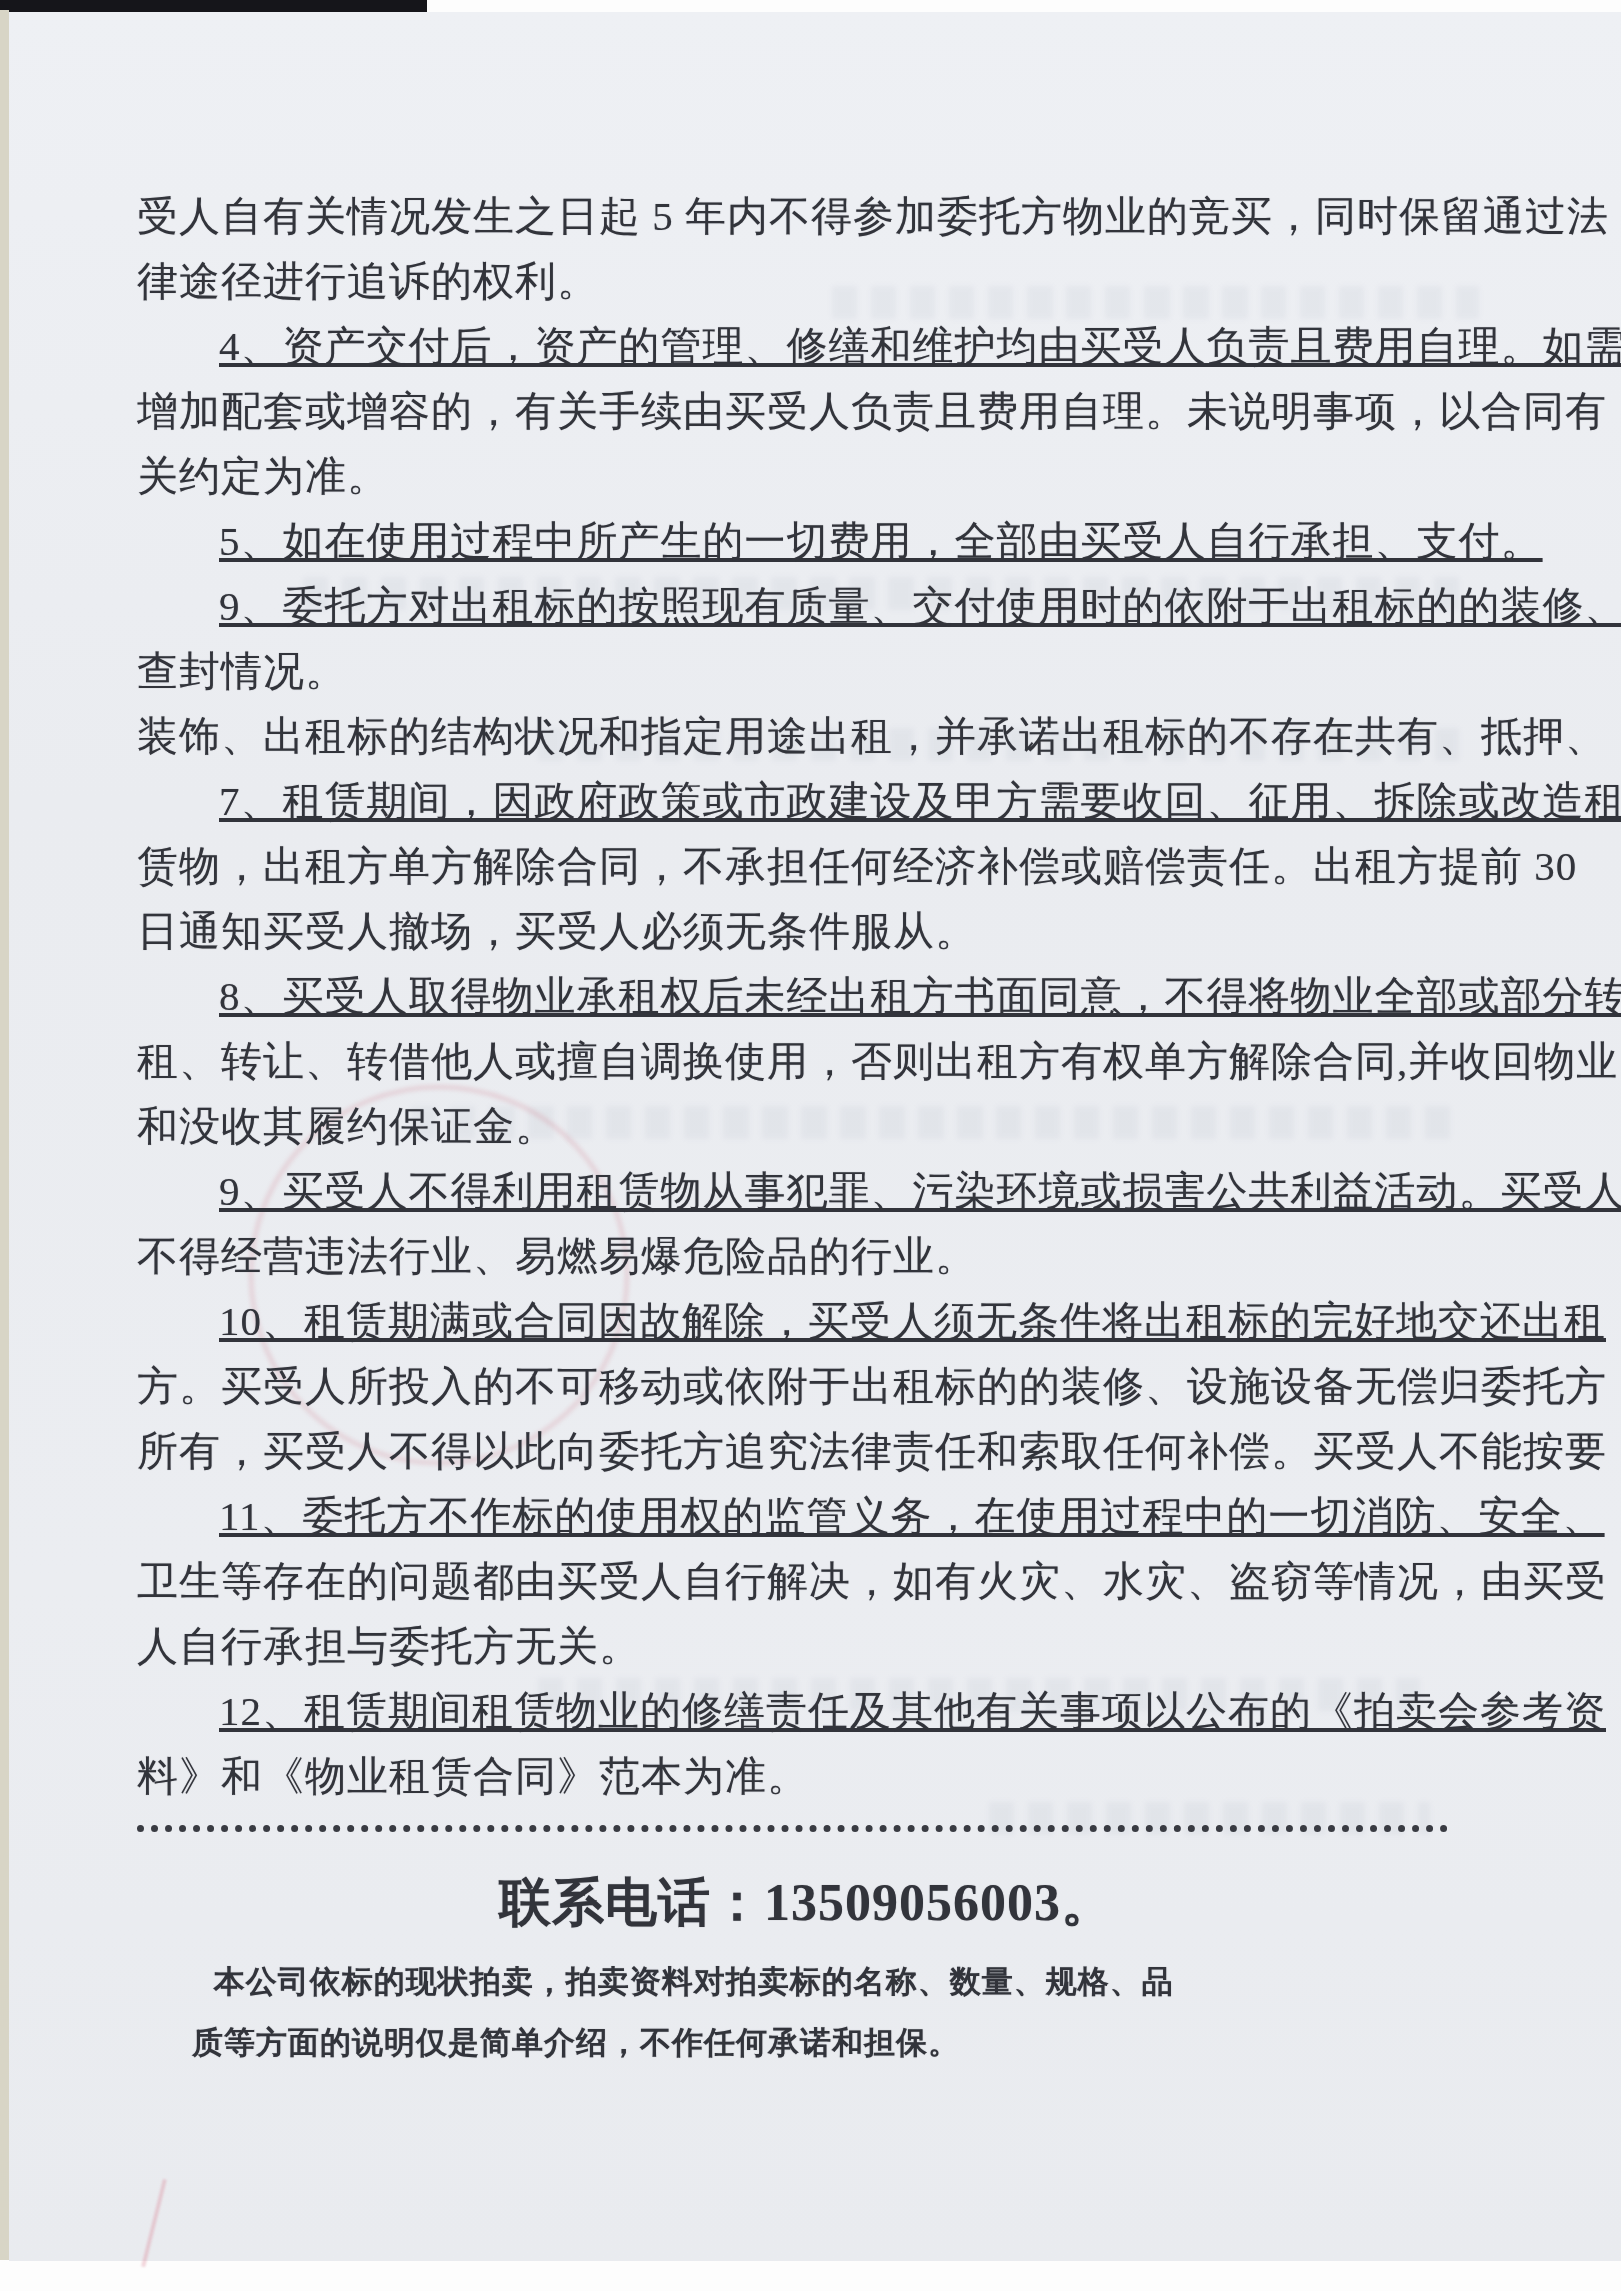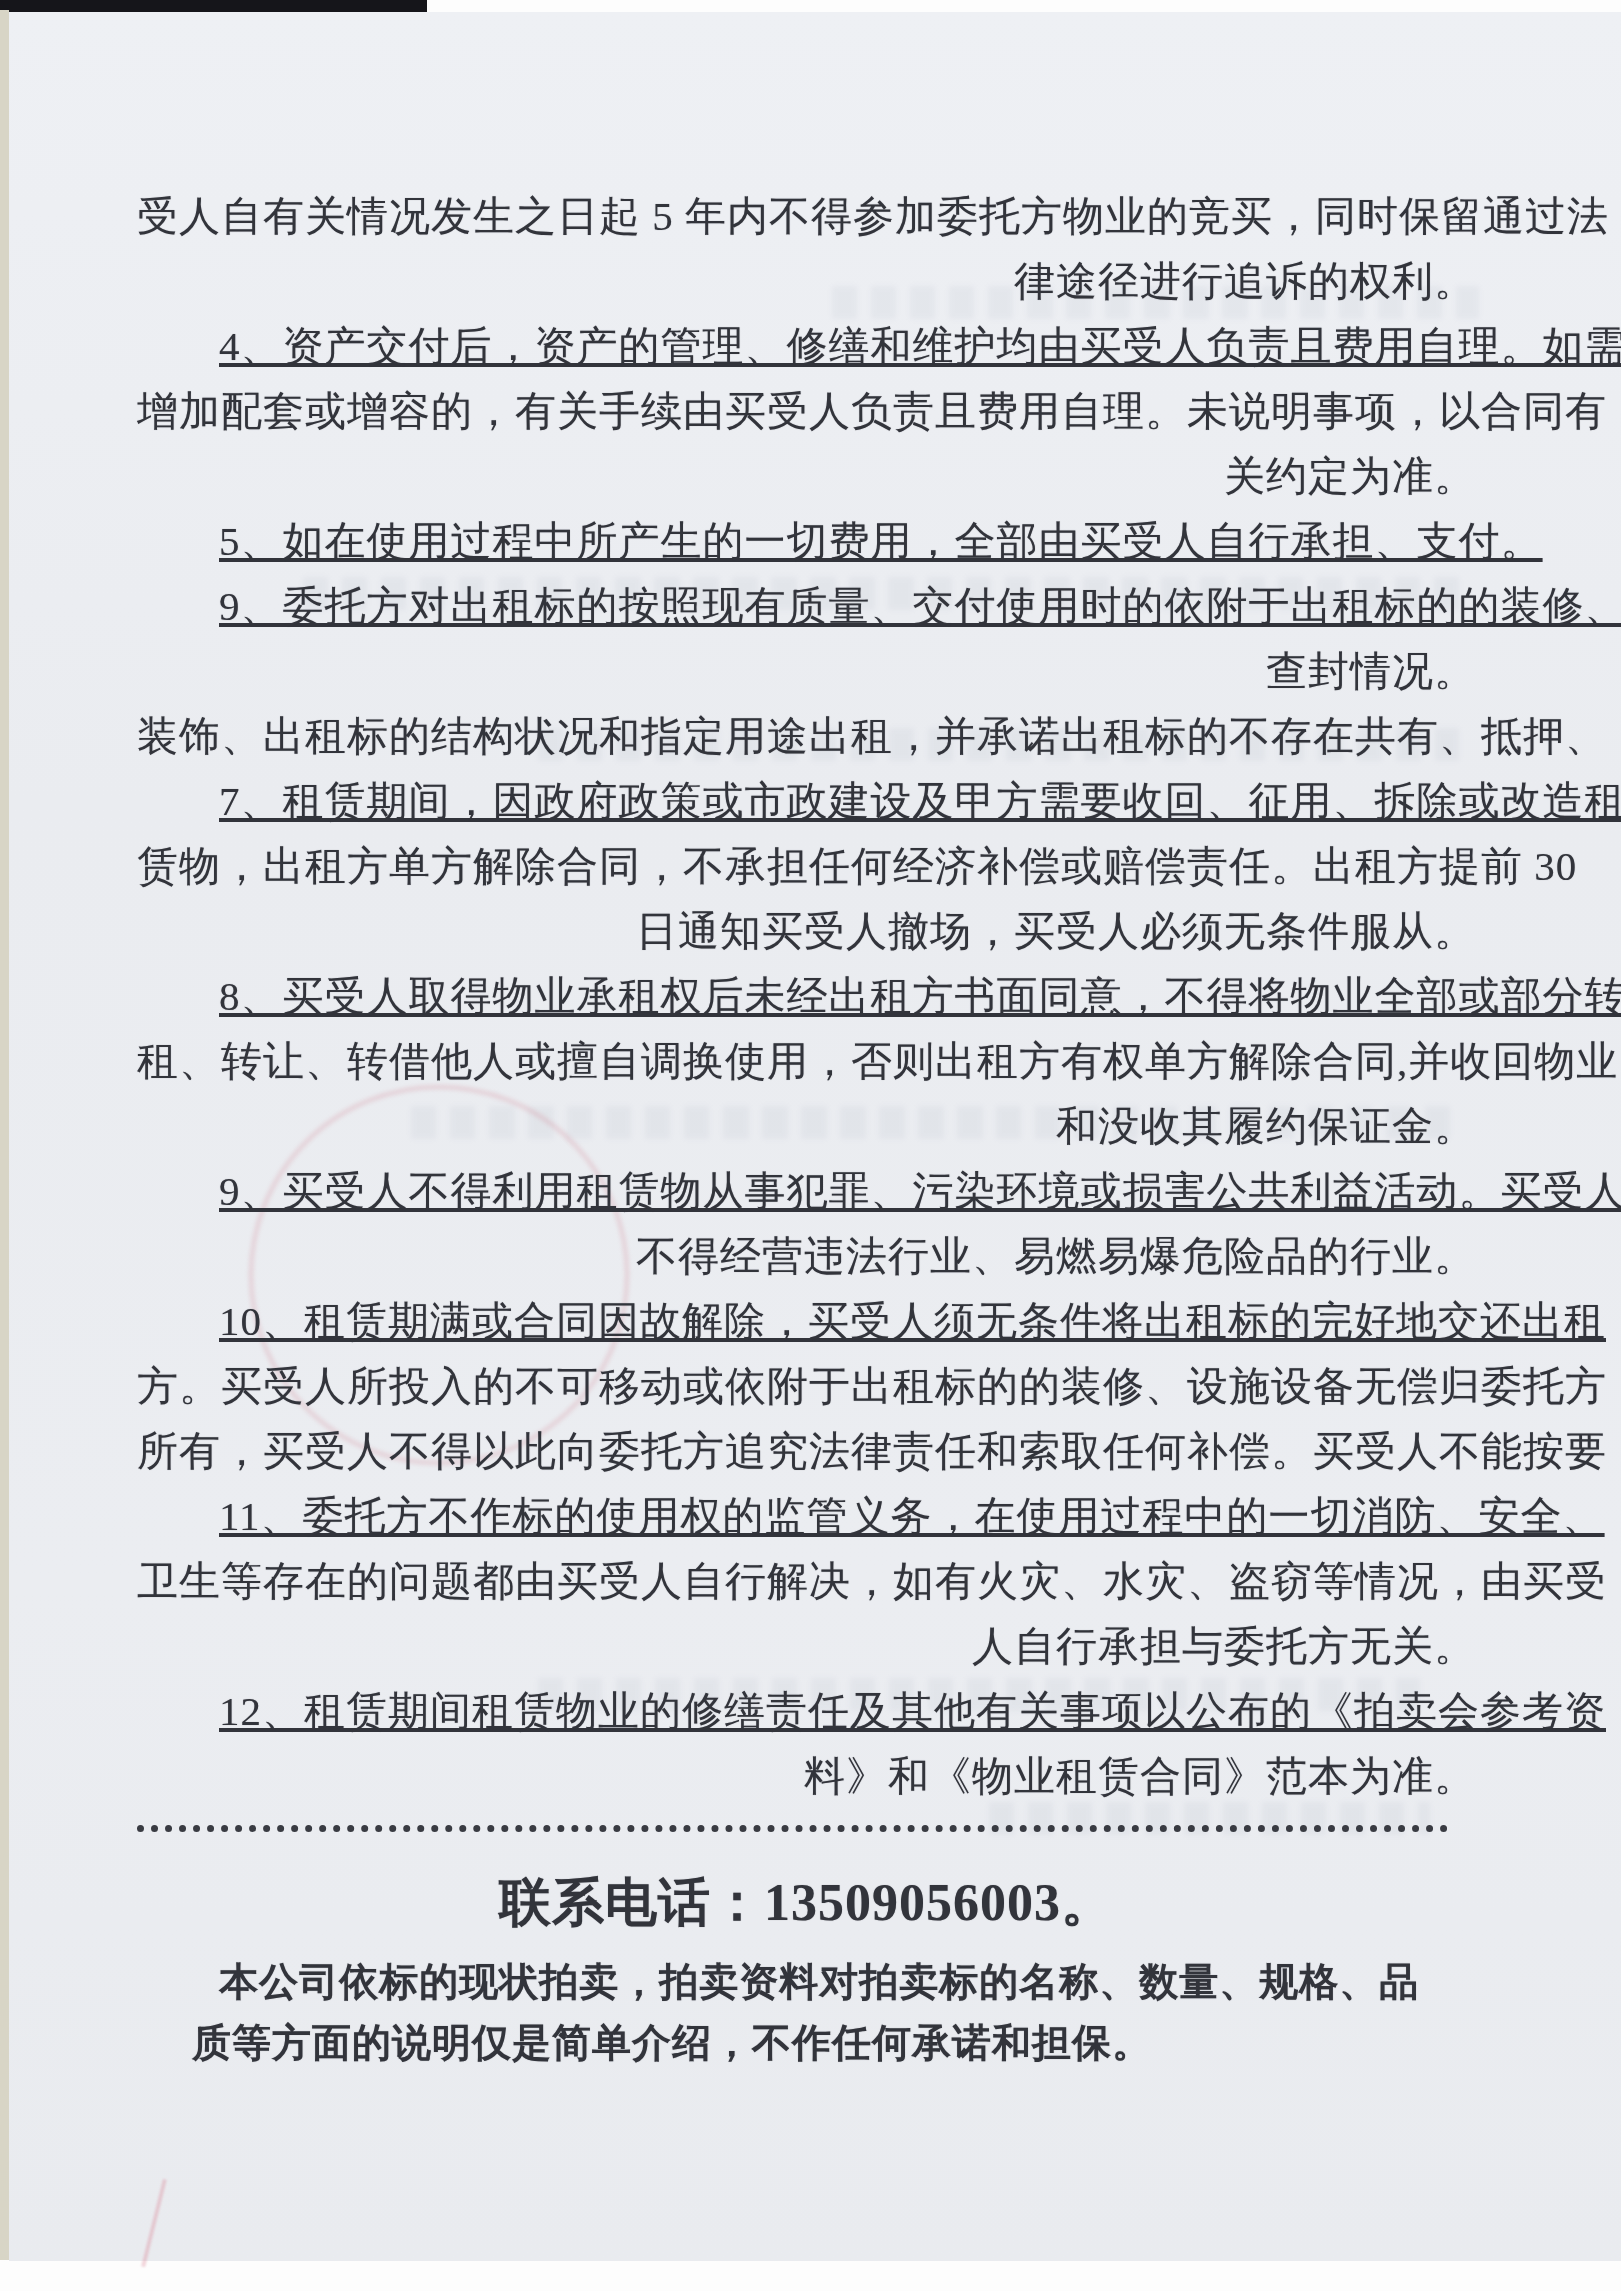--- a/index.html
+++ b/index.html
@@ -57,41 +57,40 @@
     position: absolute; left: 137px; right: 145px; top: 184px;
     color: #32343b;
     font-size: 41px;
     text-shadow: 0 0 1px rgba(70, 72, 82, 0.45);
   }
   .line {
     line-height: 65px;
     height: 65px;
     white-space: nowrap;
     letter-spacing: 1px;
-    text-align: right;
   }
   .line.indent { text-indent: 2em; text-decoration: underline; }
   .dotted-sep {
     margin-top: 15.7px;
     height: 0;
     border-top: 7.8px dotted #393b42;
     width: 1311px;
   }
   .contact-line {
     margin-top: 41px;
     text-align: center;
     font-weight: bold;
     font-size: 52px;
     line-height: 59px;
     letter-spacing: 1px;
   }
   .closing-block {
     margin: 19.6px 47px 0 55px;
     font-weight: bold;
-    font-size: 39px;
+    font-size: 31px;
     letter-spacing: 1px;
   }
   .closing-line { line-height: 61px; height: 61px; white-space: nowrap; }
   .closing-line.first { text-indent: 0.7em; }
 </style>
 </head>
 <body>
 
 <div class="scan">
 

